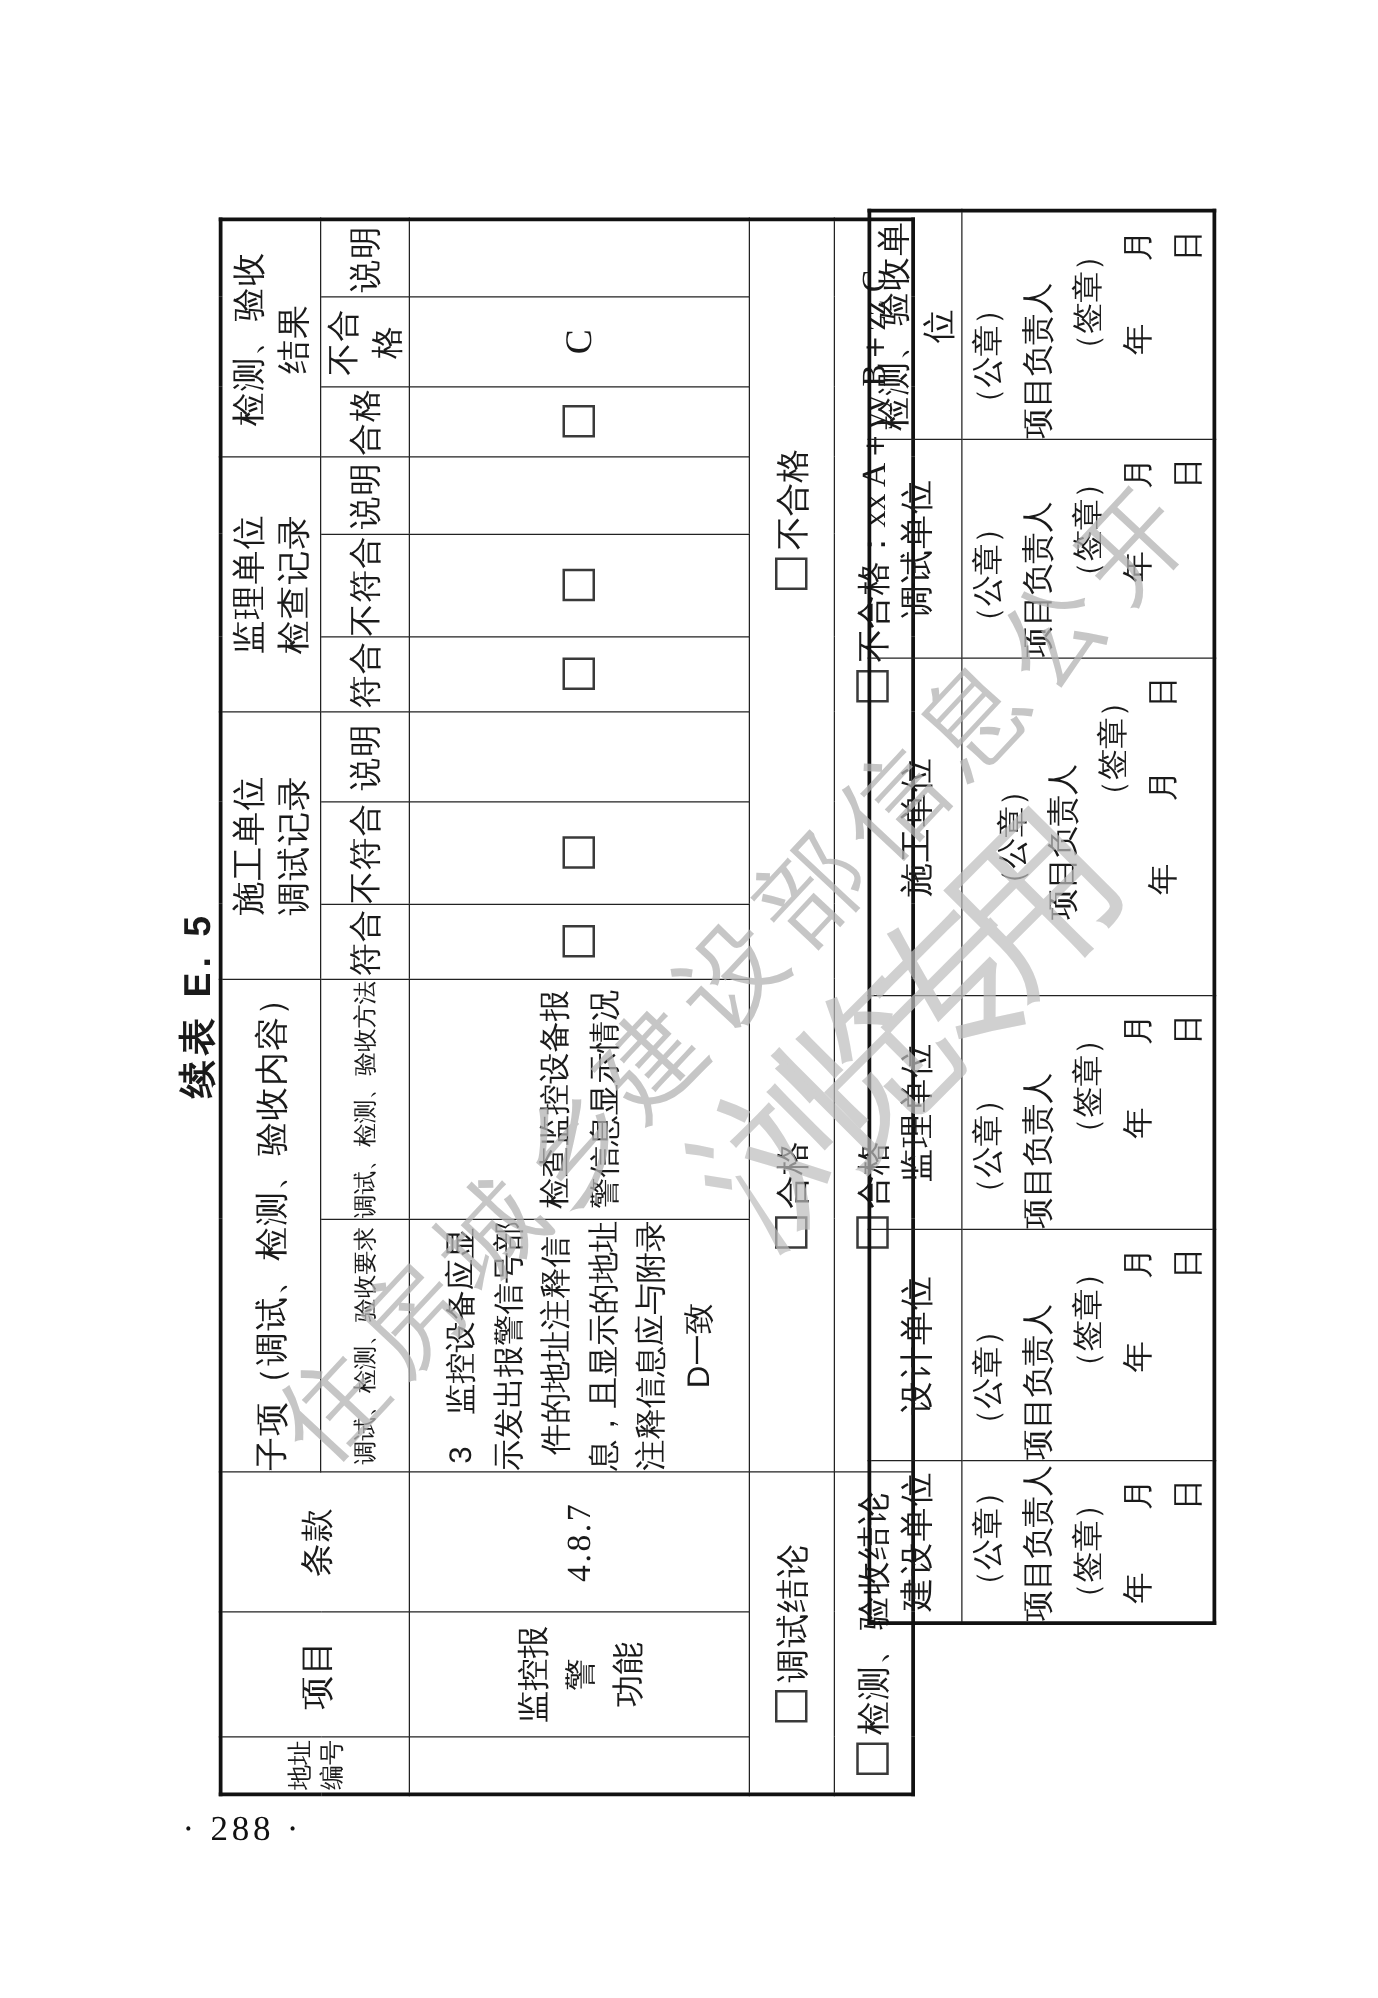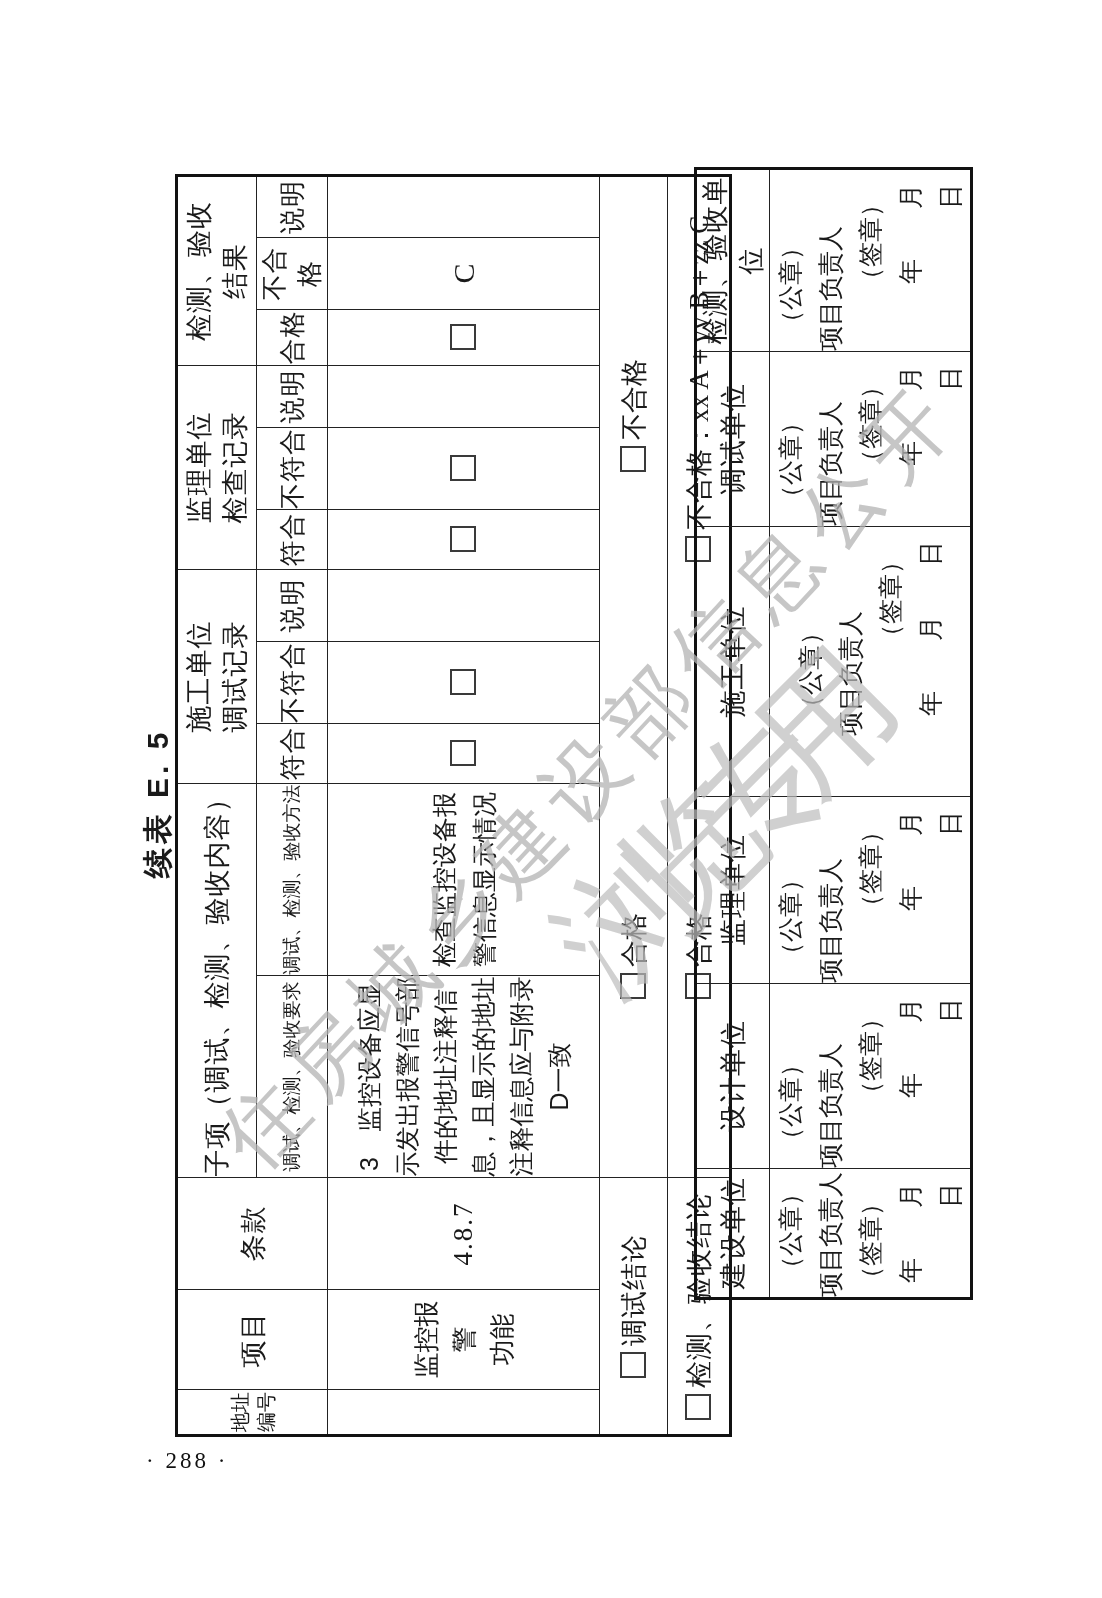--- a/index.html
+++ b/index.html
@@ -53,21 +53,21 @@
   #wm-main{
     left:214px;top:1074px;font-size:82px;letter-spacing:12px;color:#b4b4b4;
     transform:rotate(-47deg);transform-origin:41px 41px;opacity:.75;
   }
   #wm-sub{
     left:546px;top:839px;font-size:132px;letter-spacing:-38px;color:#bdbdbd;
     transform:rotate(-45deg);transform-origin:66px 66px;opacity:.7;
   }
   #page-number{
     position:absolute;left:146px;top:1448px;font-family:"Liberation Serif",serif;
-    font-size:23px;letter-spacing:3px;color:#111;
+    font-size:28px;letter-spacing:3px;color:#111;
   }
 </style>
 </head>
 <body>
 
 <div id="readable">
 
   <div class="tbl-title">续表 E. 5</div>
 
   <table id="main-table">

